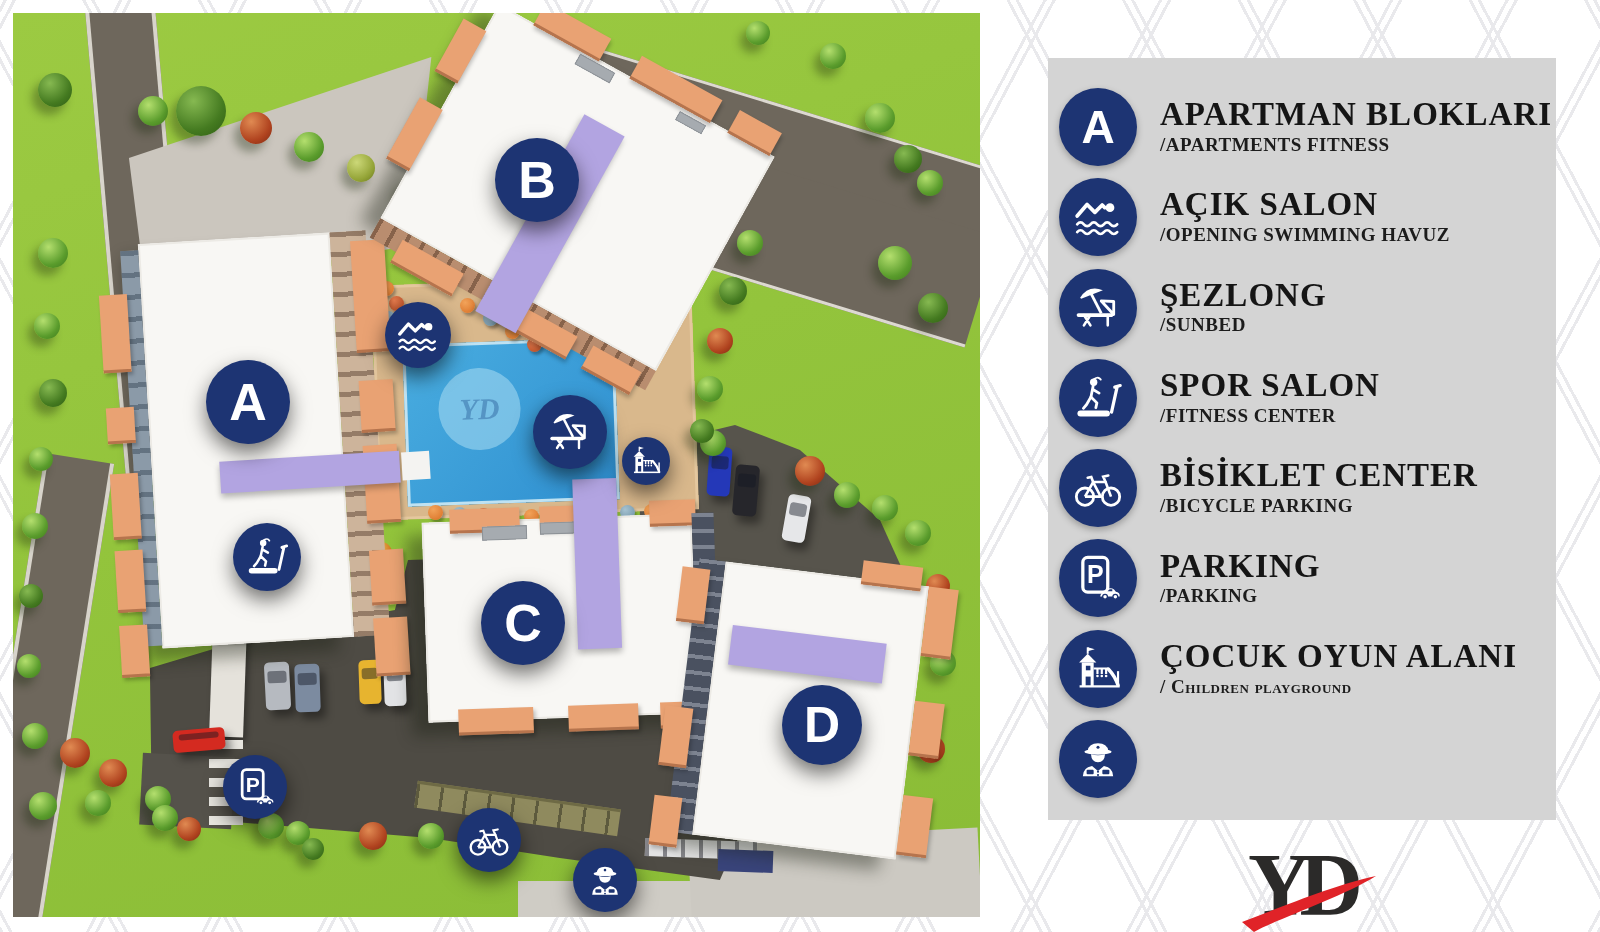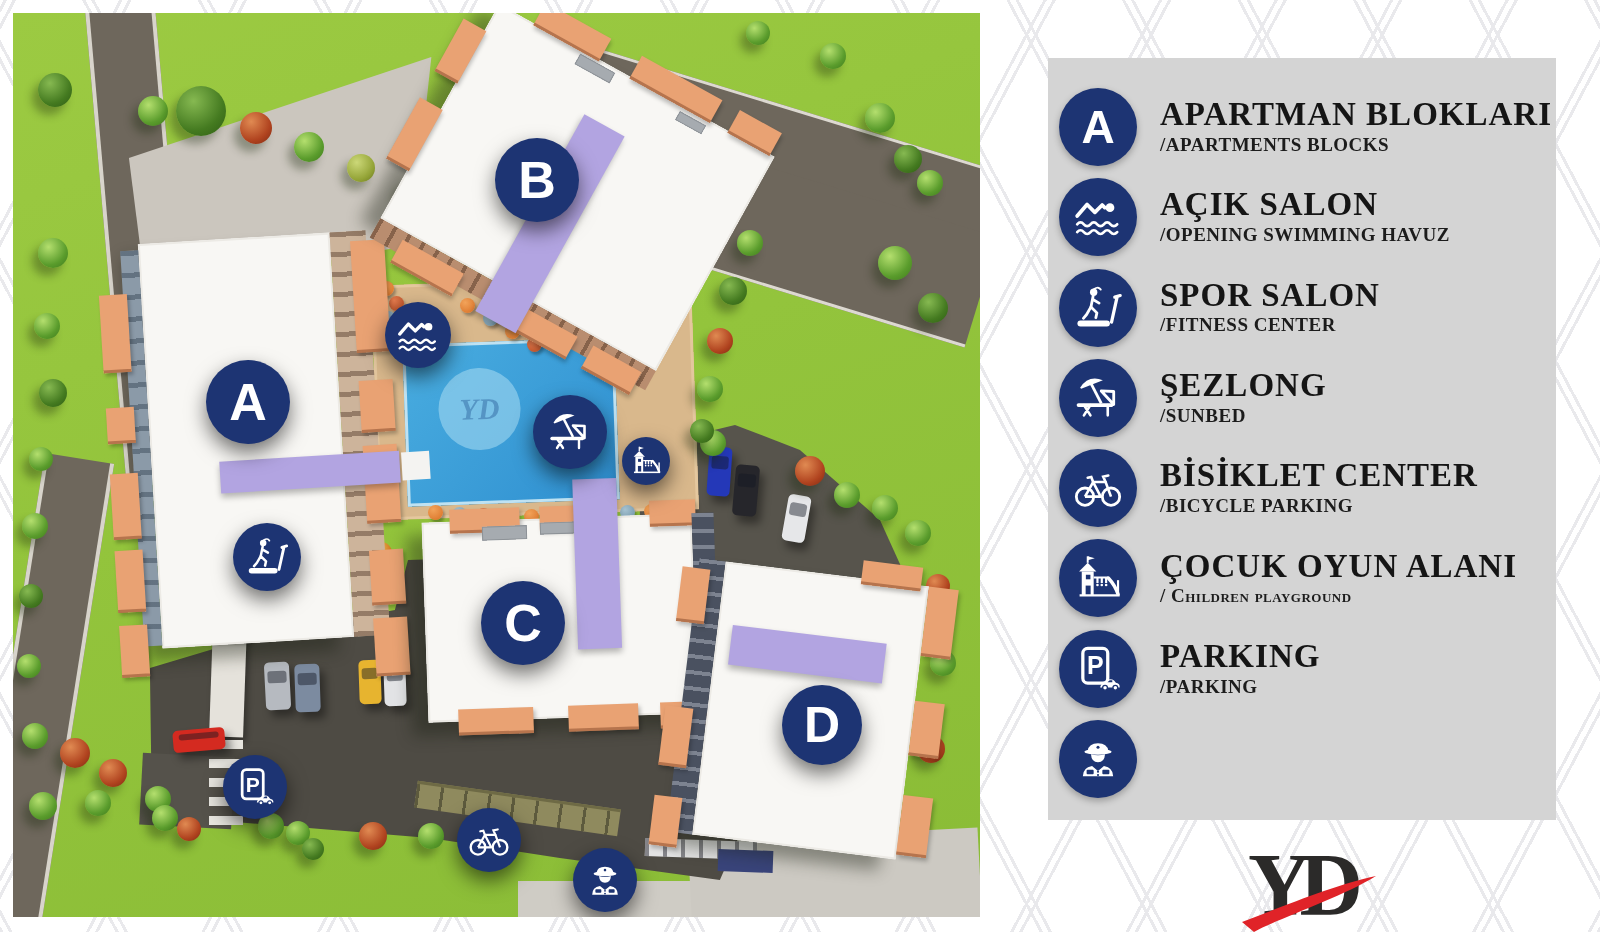--- a/index.html
+++ b/index.html
@@ -356,93 +356,93 @@
     </div>
 
   <div class="legend">
 
     <div class="lrow">
       <div class="lbadge">
         <span class="lletter">A</span>
       </div>
       <div class="ltext">
         <div class="ltitle">APARTMAN BLOKLARI</div>
-        <div class="lsub">/APARTMENTS BLOCKS</div>
+        <div class="lsub">/APARTMENTS FITNESS</div>
       </div>
     </div>
 
     <div class="lrow">
       <div class="lbadge">
           <svg class="ic" width="50" height="50">
             <use href="#i-swim"></use>
           </svg>
         </div>
       <div class="ltext">
         <div class="ltitle">AÇIK SALON</div>
         <div class="lsub">/OPENING SWIMMING HAVUZ</div>
       </div>
     </div>
 
     <div class="lrow">
       <div class="lbadge">
           <svg class="ic" width="52" height="52">
+            <use href="#i-sunbed"></use>
+          </svg>
+        </div>
+      <div class="ltext">
+        <div class="ltitle">ŞEZLONG</div>
+        <div class="lsub">/SUNBED</div>
+      </div>
+    </div>
+
+    <div class="lrow">
+      <div class="lbadge">
+          <svg class="ic" width="52" height="52">
             <use href="#i-tread"></use>
           </svg>
         </div>
       <div class="ltext">
         <div class="ltitle">SPOR SALON</div>
         <div class="lsub">/FITNESS CENTER</div>
       </div>
     </div>
 
     <div class="lrow">
       <div class="lbadge">
           <svg class="ic" width="52" height="52">
-            <use href="#i-sunbed"></use>
-          </svg>
-        </div>
-      <div class="ltext">
-        <div class="ltitle">ŞEZLONG</div>
-        <div class="lsub">/SUNBED</div>
-      </div>
-    </div>
-
-    <div class="lrow">
-      <div class="lbadge">
-          <svg class="ic" width="52" height="52">
             <use href="#i-bike"></use>
           </svg>
         </div>
       <div class="ltext">
         <div class="ltitle">BİSİKLET CENTER</div>
         <div class="lsub">/BICYCLE PARKING</div>
       </div>
     </div>
 
     <div class="lrow">
       <div class="lbadge">
           <svg class="ic" width="52" height="52">
+            <use href="#i-park"></use>
+          </svg>
+        </div>
+      <div class="ltext">
+        <div class="ltitle">PARKING</div>
+        <div class="lsub">/PARKING</div>
+      </div>
+    </div>
+
+    <div class="lrow">
+      <div class="lbadge">
+          <svg class="ic" width="52" height="52">
             <use href="#i-play"></use>
           </svg>
         </div>
       <div class="ltext">
         <div class="ltitle">ÇOCUK OYUN ALANI</div>
         <div class="lsub">/ Children playground</div>
-      </div>
-    </div>
-
-    <div class="lrow">
-      <div class="lbadge">
-          <svg class="ic" width="52" height="52">
-            <use href="#i-park"></use>
-          </svg>
-        </div>
-      <div class="ltext">
-        <div class="ltitle">PARKING</div>
-        <div class="lsub">/PARKING</div>
       </div>
     </div>
 
     <div class="lrow">
       <div class="lbadge">
           <svg class="ic" width="52" height="52">
             <use href="#i-sec"></use>
           </svg>
         </div>
     </div>

